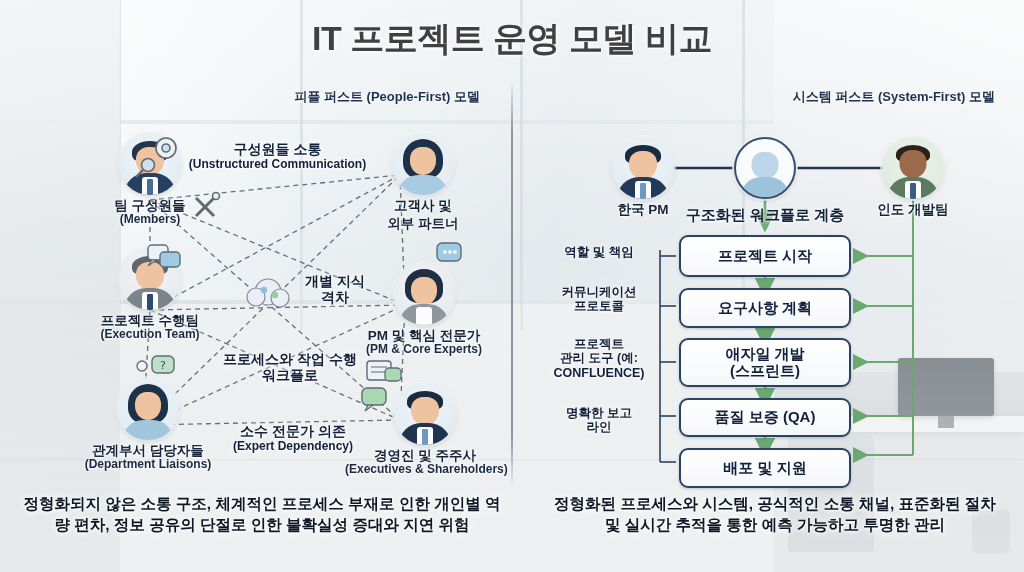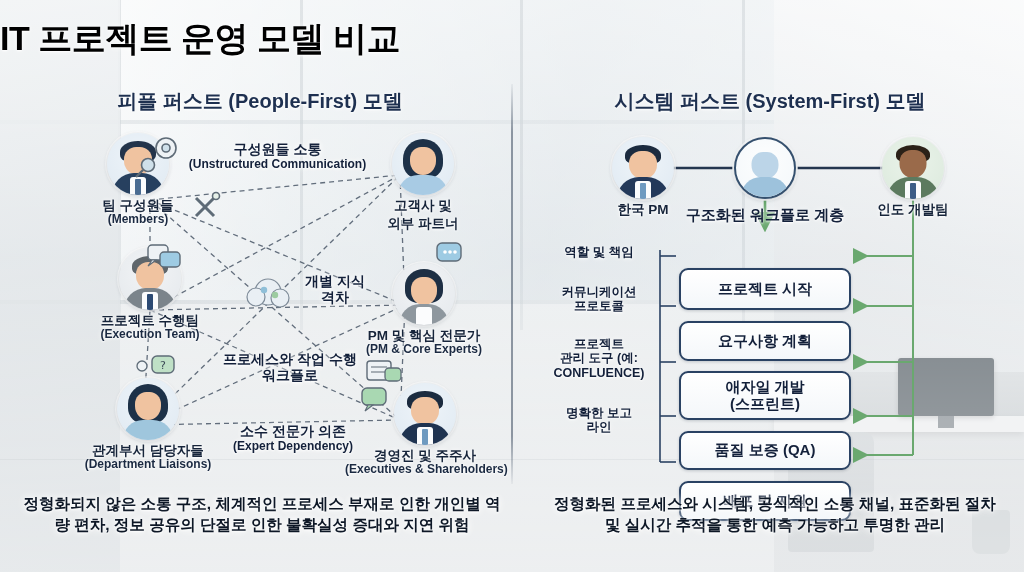--- a/index.html
+++ b/index.html
@@ -30,27 +30,27 @@
   .monitor:after{content:"";position:absolute;left:40px;bottom:-12px;width:16px;height:12px;background:#6d767d;}
   .chair{position:absolute;right:150px;bottom:20px;width:86px;height:120px;background:linear-gradient(180deg,#c3c9cd,#aeb5ba);border-radius:10px 10px 4px 4px;opacity:.85;}
   .plantpot{position:absolute;right:14px;bottom:18px;width:38px;height:44px;background:#b9c0c4;border-radius:4px 4px 8px 8px;}
   .bg-left-panel{position:absolute;left:0;top:0;width:120px;height:572px;
     background:linear-gradient(170deg,rgba(226,231,234,.9),rgba(198,205,210,.85));}
   .bg-wash{position:absolute;inset:0;background:linear-gradient(180deg,rgba(255,255,255,.55) 0%,rgba(255,255,255,.30) 45%,rgba(255,255,255,.55) 100%);}
   .floorline{position:absolute;left:0;bottom:112px;width:1024px;height:1px;background:rgba(140,150,158,.25);}
 
   
   .ttl{
-    position:absolute;left:0;top:16px;width:1024px;
-    font-size:34px;font-weight:bold;color:#000000;letter-spacing:-.5px;
+    position:absolute;left:0;top:16px;width:1024px;text-align:center;
+    font-size:34px;font-weight:bold;color:#404040;letter-spacing:-.5px;
     text-shadow:0 1px 2px rgba(255,255,255,.95),0 0 6px rgba(255,255,255,.9);
   }
   .sect-hd{
-    position:absolute;top:88px;font-size:20px;font-weight:bold;color:#1e3050;
-    text-align:center;text-shadow:0 1px 2px rgba(255,255,255,.95),0 0 6px rgba(255,255,255,.85);
+    position:absolute;top:88px;font-size:13px;font-weight:bold;color:#1e3050;
+    text-align:right;text-shadow:0 1px 2px rgba(255,255,255,.95),0 0 6px rgba(255,255,255,.85);
   }
   #hdL{left:40px;width:440px;}
   #hdR{left:545px;width:450px;}
 
   .divider{position:absolute;left:511px;top:84px;width:2px;height:400px;
     background:linear-gradient(180deg,rgba(60,75,95,.05),rgba(60,75,95,.55) 12%,rgba(60,75,95,.55) 88%,rgba(60,75,95,.05));}
 
   
   .node{position:absolute;text-align:center;}
   .ava{width:62px;height:62px;border-radius:50%;position:relative;margin:0 auto;
@@ -74,21 +74,21 @@
     text-shadow:0 1px 2px rgba(255,255,255,.98),0 0 6px rgba(255,255,255,.95),0 0 10px rgba(255,255,255,.8);}
   .anno .k{font-size:14px;line-height:1.12;display:block;white-space:nowrap;}
   .anno .e{font-size:12px;line-height:1.12;display:block;white-space:nowrap;}
 
   
   .fbox{position:absolute;box-sizing:border-box;width:172px;
     background:linear-gradient(180deg,#ffffff,#f4f7fa);
     border:2px solid #2a4263;border-radius:9px;
     display:flex;align-items:center;justify-content:center;text-align:center;
     font-size:15px;font-weight:bold;color:#13203a;line-height:1.12;
-    box-shadow:0 1px 3px rgba(20,35,55,.2);margin-top:33px;}
+    box-shadow:0 1px 3px rgba(20,35,55,.2);}
   .slbl{position:absolute;text-align:center;font-size:12.5px;font-weight:bold;color:#13203a;line-height:1.15;
     text-shadow:0 1px 2px rgba(255,255,255,.97),0 0 6px rgba(255,255,255,.9);}
   .flow-hd{position:absolute;font-size:15px;font-weight:bold;color:#13203a;text-align:center;
     text-shadow:0 1px 2px rgba(255,255,255,.97),0 0 6px rgba(255,255,255,.9);white-space:nowrap;}
 
   
   .summ{position:absolute;text-align:center;font-size:15.5px;font-weight:bold;color:#0d1726;line-height:1.33;
     text-shadow:0 1px 2px rgba(255,255,255,.98),0 0 7px rgba(255,255,255,.95),0 0 12px rgba(255,255,255,.85);}
   #sumL{left:22px;top:494px;width:480px;}
   #sumR{left:545px;top:494px;width:460px;}
@@ -190,21 +190,21 @@
     <g stroke="#2a4263" stroke-width="1.6" fill="none">
       <path d="M660,250 L660,462"></path>
       <path d="M660,256 L676,256"></path>
       <path d="M660,306 L676,306"></path>
       <path d="M660,362 L676,362"></path>
       <path d="M660,416 L676,416"></path>
       <path d="M660,462 L676,462"></path>
     </g>
   </svg>
 
-  <div class="node" style="left:76px;top:133px;width:124px">
+  <div class="node" style="left:88px;top:133px;width:124px">
     <div class="ava blue">
       <div class="hair" style="top:8px;width:36px;height:22px;background:#23344b"></div>
       <div class="face" style="top:14px;width:28px;height:28px"></div>
       <div class="body" style="width:52px;height:22px;background:#27405f"></div>
       <div class="shirt"></div>
         <div class="tie" style="background:#4a6c92"></div>
     </div>
     <div class="lbl">팀 구성원들</div>
     <div class="sub">(Members)</div>
   </div>

